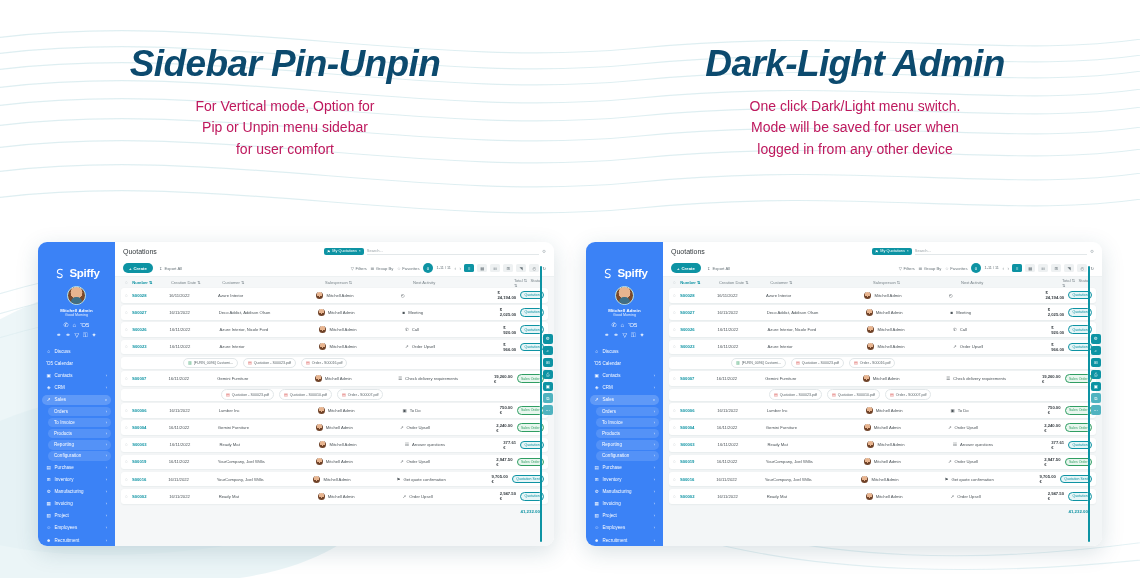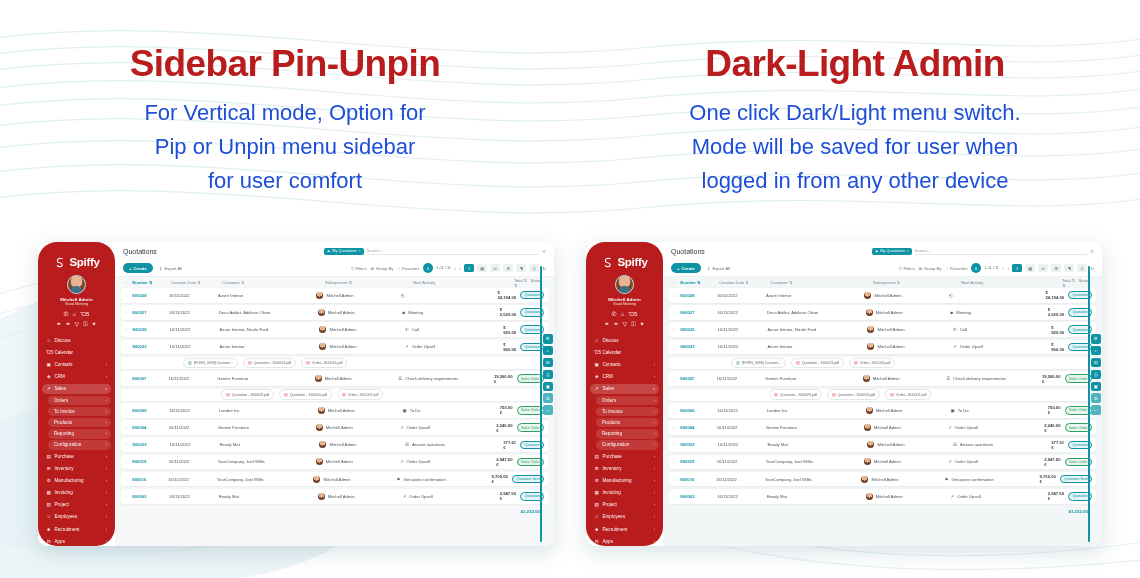--- a/index.html
+++ b/index.html
@@ -7,44 +7,45 @@
   body {
     font-family: "Liberation Sans", sans-serif;
     background: #ffffff;
     position: relative;
   }
   #waves { position: absolute; inset: 0; width: 1140px; height: 578px; z-index: 0; }
 
   .headings { position: absolute; top: 0; left: 0; width: 1140px; height: 230px; z-index: 2; display: flex; }
   .head-col { width: 570px; text-align: center; padding-top: 44px; }
   .head-title {
-    font-size: 37px; font-weight: bold; color: #b91c1c; letter-spacing: -0.6px;
+    font-size: 37px; font-weight: bold; color: #0c4a6e; letter-spacing: -0.6px;
     line-height: 1.1;
+    font-style: italic;
   }
   .head-sub {
-    margin-top: 11px; font-size: 22px; color: #1d4ed8; line-height: 1.55;
+    margin-top: 11px; font-size: 14px; color: #be185d; line-height: 1.55;
   }
 
   .shots { position: absolute; top: 242px; left: 0; width: 1140px; height: 336px; z-index: 3; }
 
   .shot {
     position: absolute; top: 0; height: 304px;
     background: #ffffff;
     border-radius: 9px;
     box-shadow: 0 6px 22px rgba(30,80,95,0.17);
     overflow: hidden;
     display: flex;
   }
   .shot.left  { left: 38px;  width: 516px; }
   .shot.right { left: 586px; width: 516px; }
 
   
   .sidebar {
-    width: 77px; flex: 0 0 77px; background: #b91c1c; color: #fff;
-    padding: 9px 3px 0 3px; position: relative; border-radius: 19px;
+    width: 77px; flex: 0 0 77px; background: #3b82f6; color: #fff;
+    padding: 20px 3px 0 3px; position: relative;
   }
   .brand { display: flex; align-items: center; justify-content: center; gap: 3px; margin-top: 4px; }
   .brand-mark { width: 13px; height: 13px; }
   .brand-text { font-size: 11.5px; font-weight: bold; letter-spacing: -0.3px; }
 
   .avatar-wrap { margin-top: 7px; text-align: center; }
   .avatar {
     width: 19px; height: 19px; border-radius: 50%;
     background: radial-gradient(circle at 50% 34%, #e7b48f 0 42%, #7b4a2d 43% 100%);
     border: 1.2px solid #b9e3e8; margin: 0 auto; position: relative; overflow: hidden;

